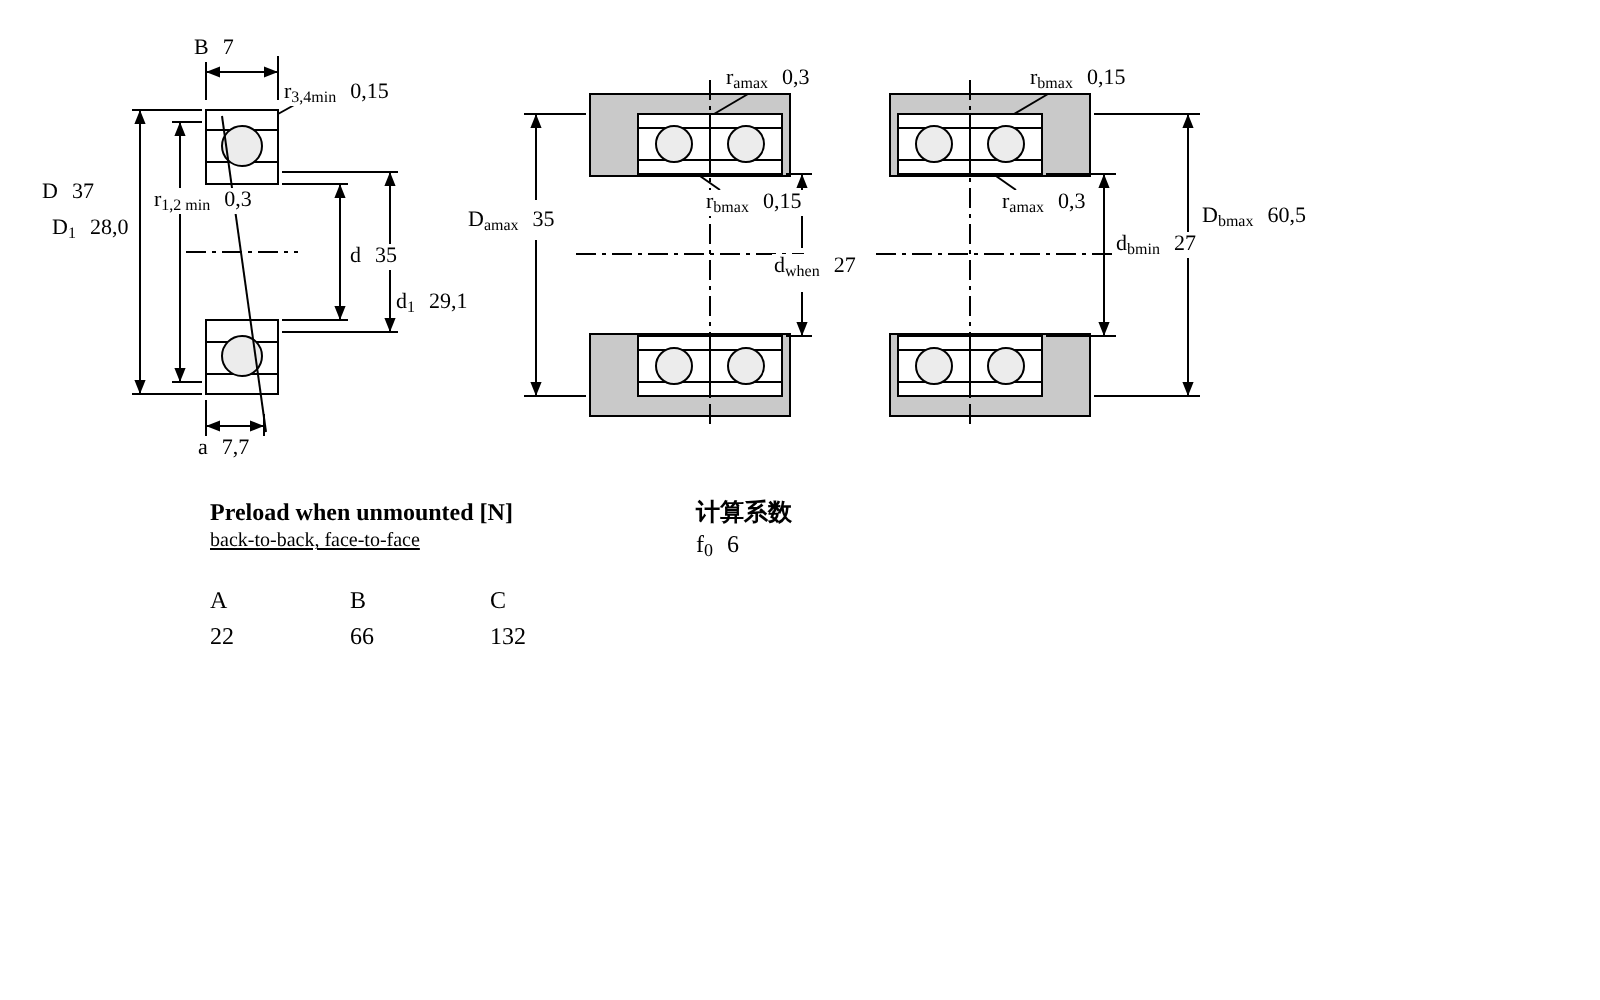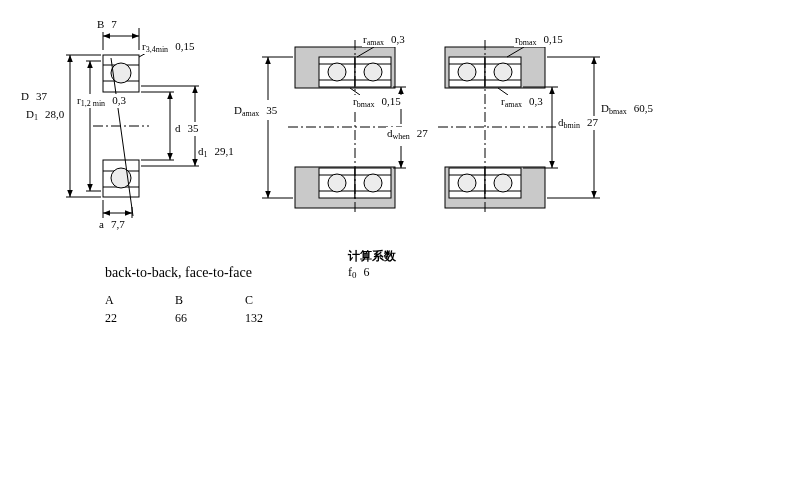--- a/index.html
+++ b/index.html
@@ -7,21 +7,21 @@
   body { font-family:"Liberation Serif", serif; color:#000; }
   .page { position:relative; width:796px; height:500px; background:#fff; overflow:hidden; }
   .page svg { position:absolute; left:0; top:0; }
   .dim-label { position:absolute; font-size:11px; white-space:nowrap; line-height:1.15; background:#fff; padding:0 1px; }
   .dim-label .sub { font-size:8px; vertical-align:-2px; }
   .dim-label .val { padding-left:7px; }
   .txt { position:absolute; font-size:12px; white-space:nowrap; line-height:1.2; }
   .txt .sub { font-size:9px; vertical-align:-2px; }
   .txt .val { padding-left:7px; }
   .bold { font-weight:bold; }
-  .small { font-size:14px; }
+  .small { font-size:10px;text-decoration:underline; }
 </style>
 </head>
 <body>
 
 <div class="page">
 
   <svg width="800" height="500" viewBox="0 0 800 500">
     <defs>
       <marker id="arr" viewBox="0 0 10 10" refX="10" refY="5" markerWidth="8" markerHeight="7" orient="auto-start-reverse">
         <path d="M0,1 L10,5 L0,9 Z" fill="#000" stroke="none"></path>
@@ -149,20 +149,21 @@
   <div class="dim-label" style="left:362px; top:33px"><span class="sym">r</span><span class="sub">amax</span><span class="val">0,3</span></div>
   <div class="dim-label" style="left:233px; top:104px"><span class="sym">D</span><span class="sub">amax</span><span class="val">35</span></div>
   <div class="dim-label" style="left:352px; top:95px"><span class="sym">r</span><span class="sub">bmax</span><span class="val">0,15</span></div>
   <div class="dim-label" style="left:386px; top:127px"><span class="sym">d</span><span class="sub">when</span><span class="val">27</span></div>
 
   <div class="dim-label" style="left:514px; top:33px"><span class="sym">r</span><span class="sub">bmax</span><span class="val">0,15</span></div>
   <div class="dim-label" style="left:500px; top:95px"><span class="sym">r</span><span class="sub">amax</span><span class="val">0,3</span></div>
   <div class="dim-label" style="left:600px; top:102px"><span class="sym">D</span><span class="sub">bmax</span><span class="val">60,5</span></div>
   <div class="dim-label" style="left:557px; top:116px"><span class="sym">d</span><span class="sub">bmin</span><span class="val">27</span></div>
 
+  <div class="txt bold" style="left:105px; top:249px">Preload when unmounted [N]</div>
   <div class="txt small" style="left:105px; top:265px">back-to-back, face-to-face</div>
 
   <div class="txt bold" style="left:348px; top:249px">计算系数</div>
   <div class="txt" style="left:348px; top:265px"><span class="sym">f</span><span class="sub">0</span><span class="val">6</span></div>
 
   <div class="txt" style="left:105px; top:293px">A</div>
   <div class="txt" style="left:175px; top:293px">B</div>
   <div class="txt" style="left:245px; top:293px">C</div>
 
   <div class="txt" style="left:105px; top:311px">22</div>

